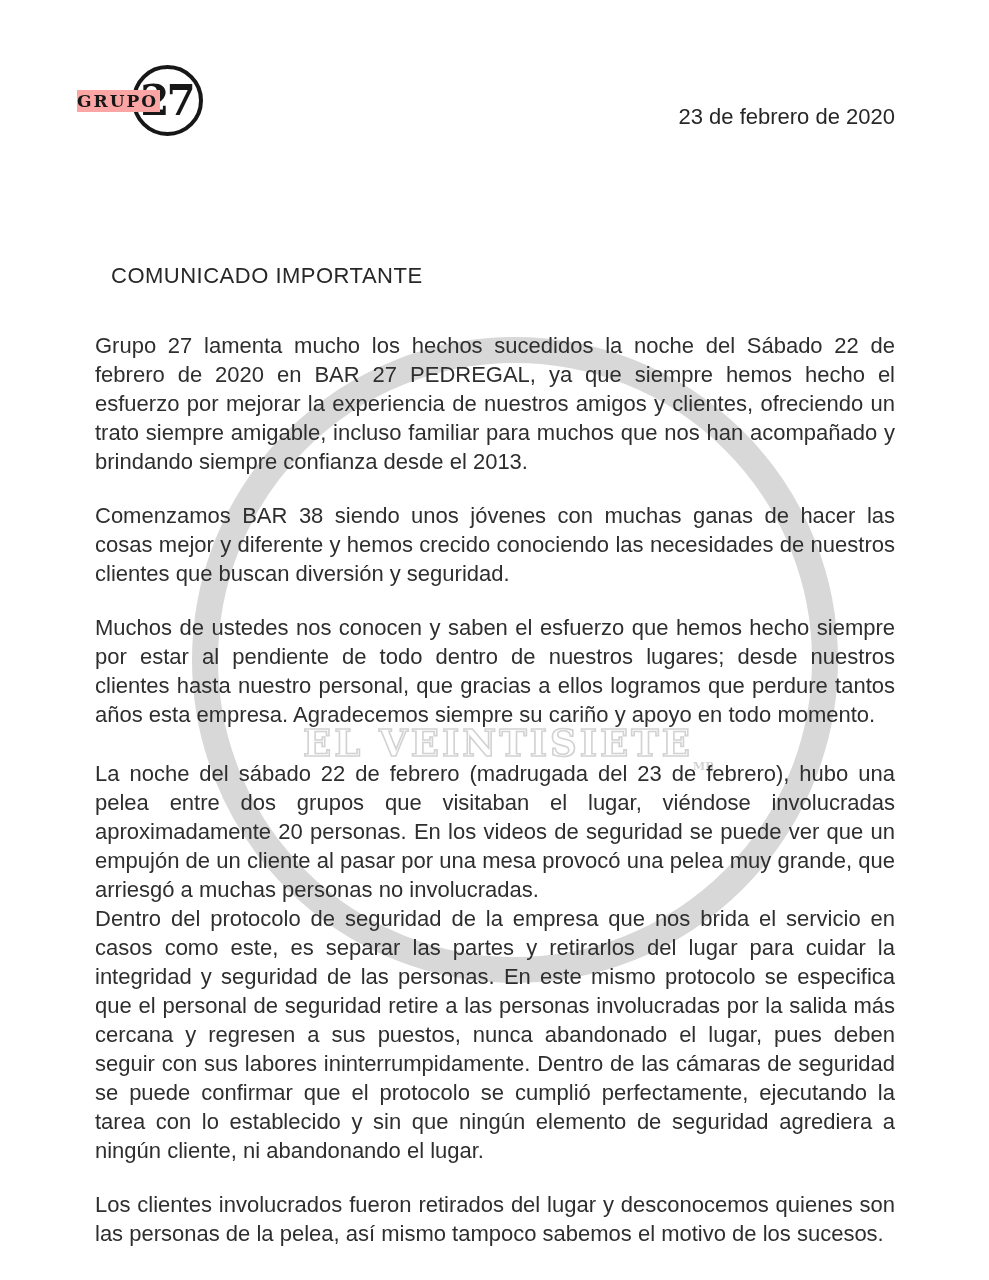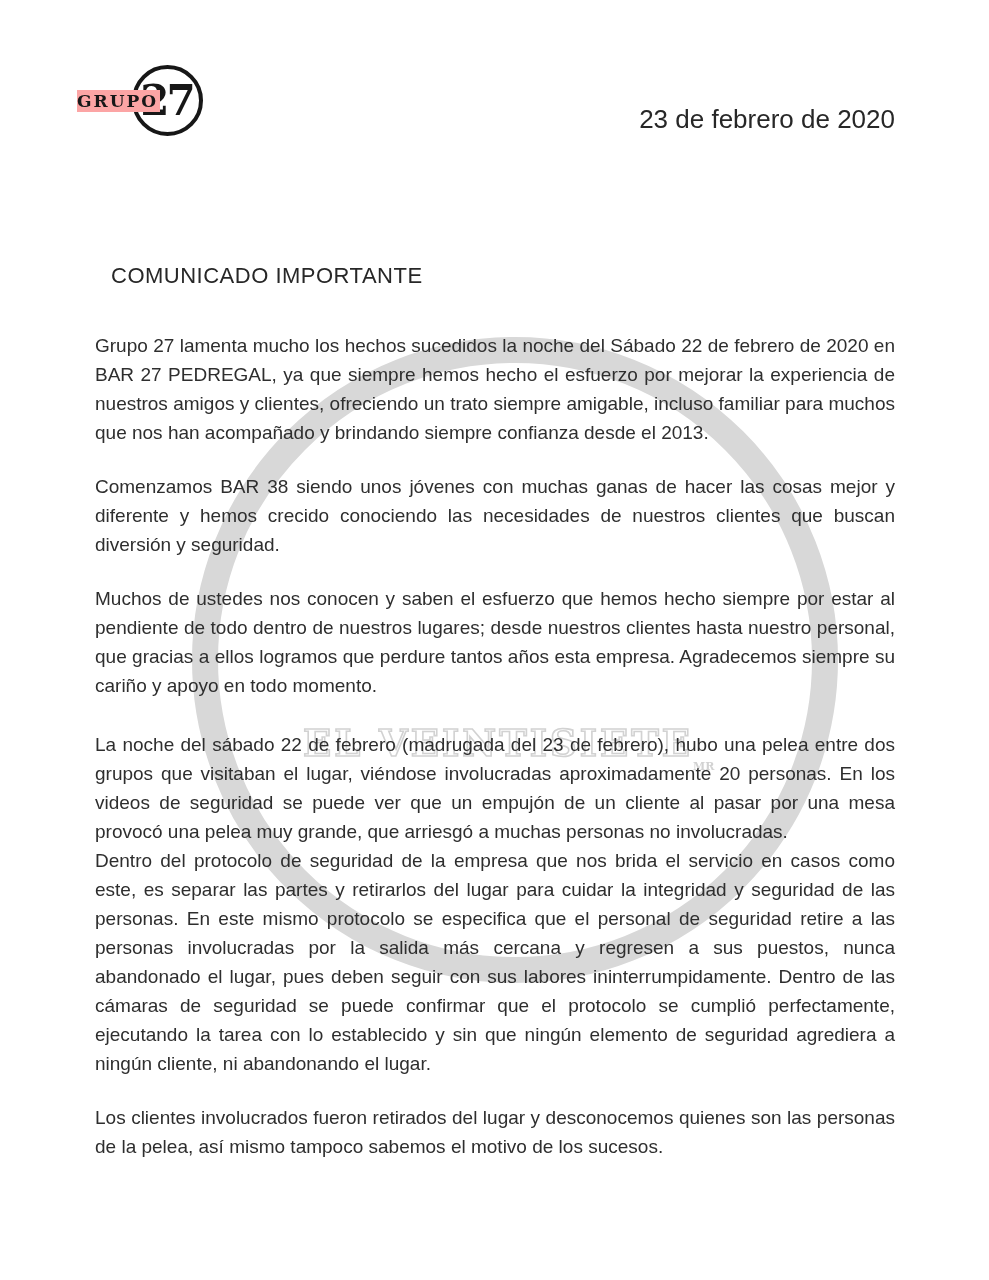--- a/index.html
+++ b/index.html
@@ -78,39 +78,39 @@
     font-size: 17px;
     letter-spacing: 2px;
     color: #171717;
     background: #fca5a5;
     padding: 1px 2px 1px 0;
   }
 
   
   .doc-date {
     position: absolute; top: 104px; right: 94px;
-    font-size: 26px;
+    font-size: 22px;
     color: #272727;
   }
 
   
   .doc-title {
     position: absolute; left: 95px; top: 247px;
     margin: 16px;
     font-size: 22px;
     font-weight: 400;
     letter-spacing: 0.5px;
     color: #272727;
   }
 
   
   .doc-body {
     position: absolute; left: 95px; top: 331px;
     width: 800px;
-    font-size: 19px;
+    font-size: 22px;
     line-height: 29px;
     text-align: justify;
     color: #2e2e2e;
   }
   .para { margin: 0 0 25px 0; }
   .para.tight { margin-bottom: 0; margin-top: 30px; }
 </style>
 </head>
 <body>
 

